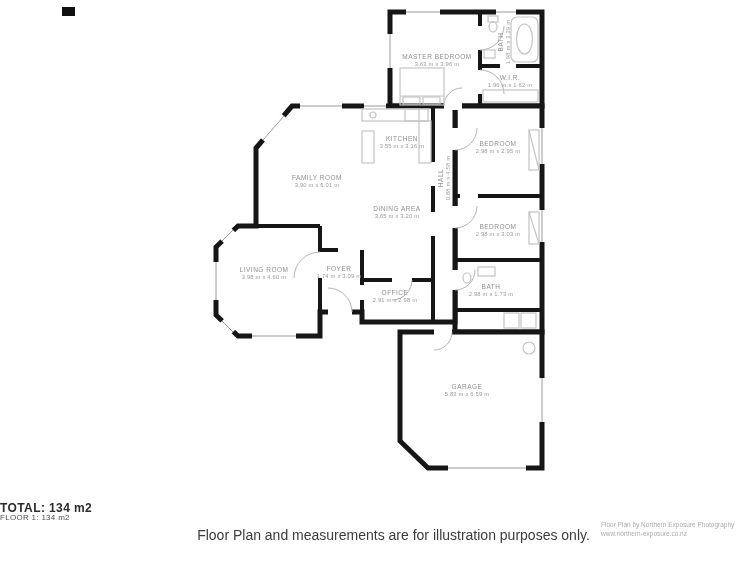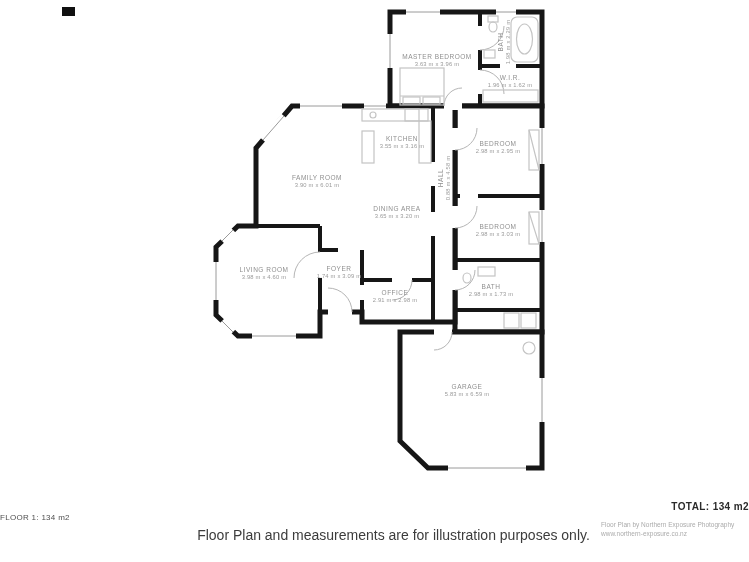--- a/index.html
+++ b/index.html
@@ -10,22 +10,22 @@
   .plan-svg { position:absolute; left:0; top:0; }
   .marker { position:absolute; left:62px; top:7px; width:13px; height:9px; background:#101010; }
   .room-label {
     position:absolute; transform:translate(-50%,-50%); text-align:center;
     color:#8f8f8f; white-space:nowrap; pointer-events:none;
   }
   .room-label.vertical { transform:translate(-50%,-50%) rotate(-90deg); }
   .room-name { font-size:6.5px; letter-spacing:0.5px; }
   .room-dims { font-size:5.8px; letter-spacing:0.2px; margin-top:1px; color:#9a9a9a; }
   .total {
-    position:absolute; left:0; right:0; top:501px; text-align:right;
-    font-size:10px; font-weight:bold; color:#2b2b2b; letter-spacing:0.4px;
+    position:absolute; left:0; right:0; top:501px; text-align:left;
+    font-size:12px; font-weight:bold; color:#2b2b2b; letter-spacing:0.4px;
   }
   .floor1 {
     position:absolute; left:0; right:0; top:513px; text-align:left;
     font-size:8px; color:#4f4f4f; letter-spacing:0.3px;
   }
   .disclaimer {
     position:absolute; left:0; right:0; top:527px; text-align:center;
     font-size:14px; color:#3c3c3c;margin-left:38px;
   }
   .credit {

